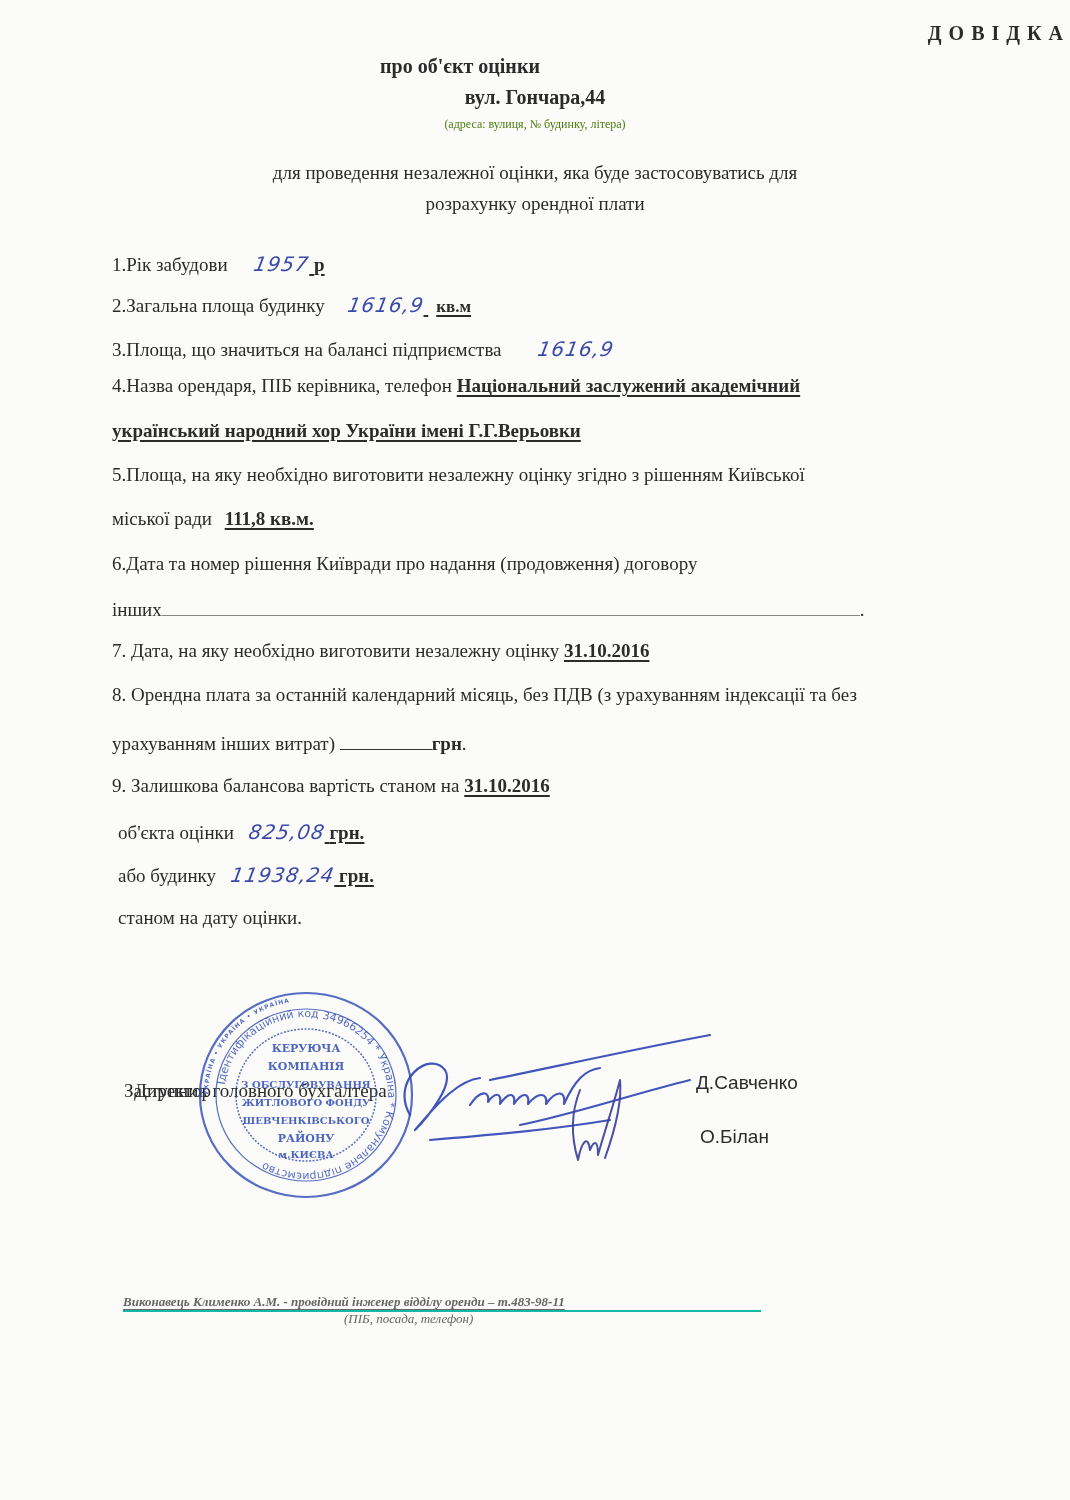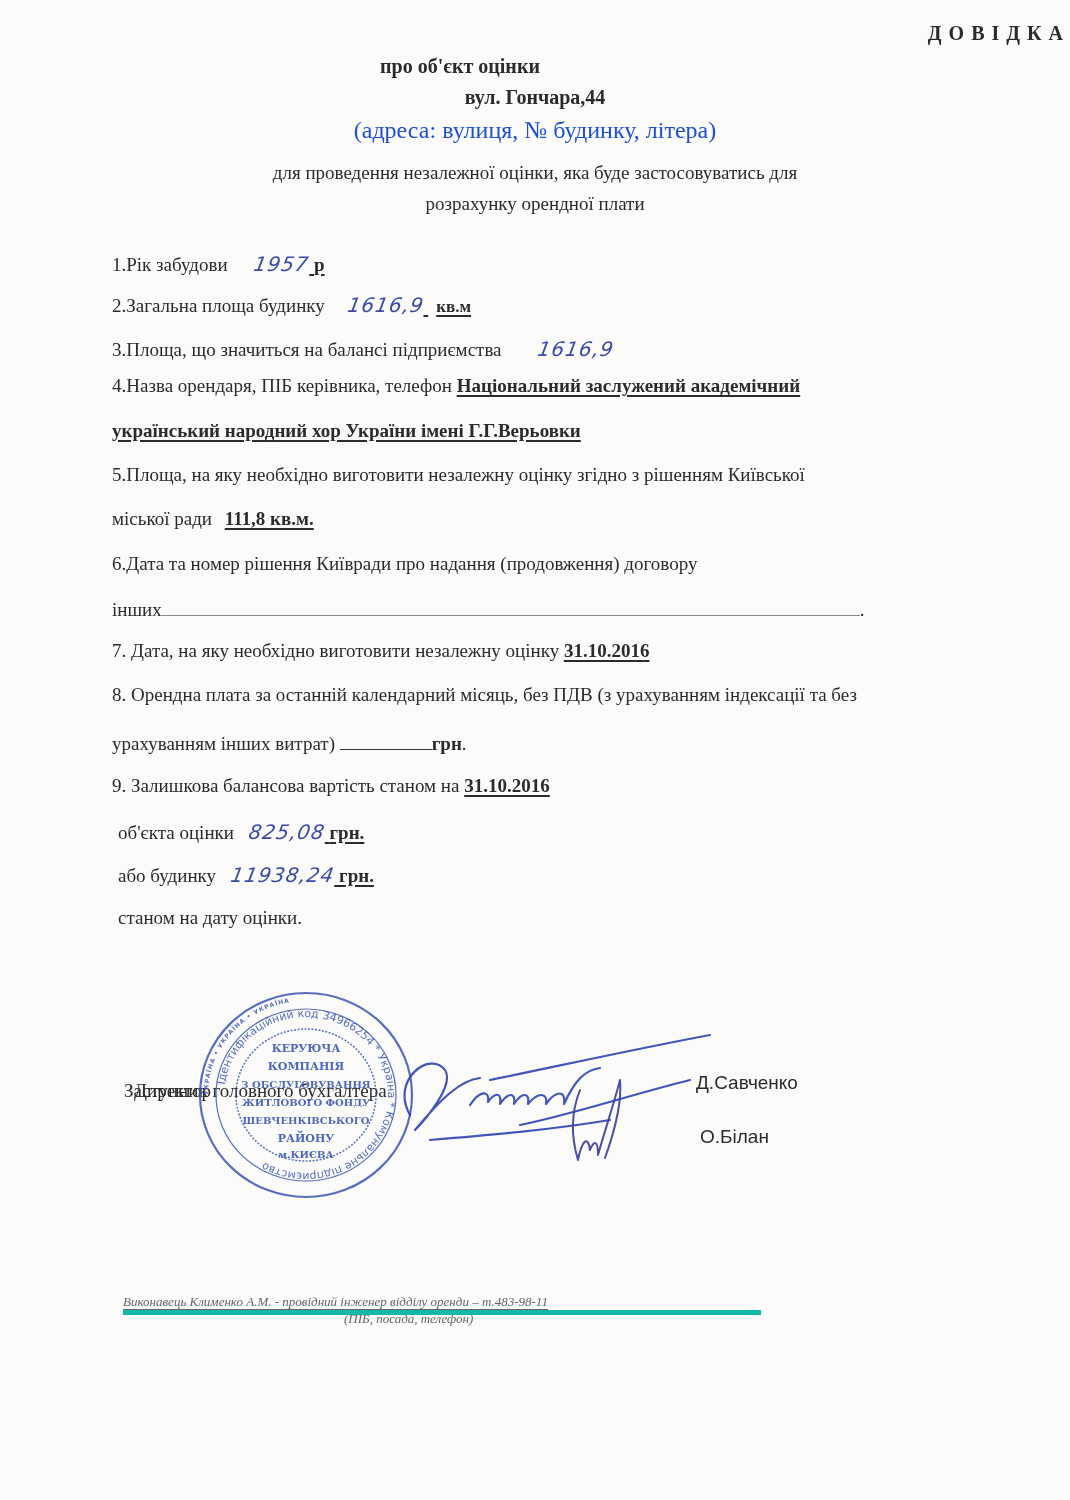--- a/index.html
+++ b/index.html
@@ -6,21 +6,21 @@
   body {
     width: 1070px; height: 1500px; position: relative; overflow: hidden;
     background: #fbfbfa;
     font-family: "Liberation Serif", serif;
     color: #2b2b2b;
   }
   .abs { position: absolute; white-space: nowrap; }
   .title { left: 0; width: 1070px; text-align: right; top: 22px; font-weight: bold; font-size: 20px; letter-spacing: 7px; }
   .sub1 { left: 0; width: 920px; text-align: center; top: 55px; font-weight: bold; font-size: 20px; }
   .sub2 { left: 0; width: 1070px; text-align: center; top: 86px; font-weight: bold; font-size: 20px; }
-  .addrhint { left: 0; width: 1070px; text-align: center; top: 117px; font-size: 24px; color: #1d4ed8; }
+  .addrhint { left: 0; width: 1070px; text-align: center; top: 117px; font-size: 12px; color: #4d7c0f; }
   .purpose1 { left: 0; width: 1070px; text-align: center; top: 162px; font-size: 19px; }
   .purpose2 { left: 0; width: 1070px; text-align: center; top: 193px; font-size: 19px; }
   .line { font-size: 19px; }
   .b { font-weight: bold; }
   .u { text-decoration: underline; text-decoration-thickness: 1.5px; text-underline-offset: 3px; }
   .hand {
     font-family: "DejaVu Sans", sans-serif; font-style: italic; color: #3b4aa8;
     font-size: 20px; letter-spacing: 1px; display: inline-block; transform: skewX(-10deg);
   }
   .blank { display: inline-block; border-bottom: 1.5px solid #333; height: 18px; vertical-align: baseline; }
@@ -151,16 +151,16 @@
     <path d="M150,105 C200,95 260,75 320,60"></path>
     <path d="M60,120 C120,115 180,110 240,100"></path>
   </g>
 </svg>
 <svg class="abs sig2" viewBox="0 0 80 95">
   <g fill="none" stroke="#3a3c9a" stroke-width="2" stroke-linecap="round" stroke-linejoin="round" opacity="0.9">
     <path d="M20,20 C10,45 12,70 18,90 C22,70 28,65 30,80 C34,70 38,70 38,85 C45,60 55,30 60,10 C62,30 55,60 45,88"></path>
   </g>
 </svg>
 
-<div class="abs footer" style="left:123px; top:1294px; border-bottom:5px solid #14b8a6; width:638px;">
+<div class="abs footer" style="left:123px; top:1294px; border-bottom:2px solid #14b8a6; width:638px;font-weight:bold;">
   <span class="u" style="text-decoration-thickness:1px;">Виконавець Клименко А.М. - провідний інженер відділу оренди – т.483-98-11</span>
 </div>
 <div class="abs footer" style="left:344px; top:1311px;">(ПІБ, посада, телефон)</div>
 
 </body></html>

